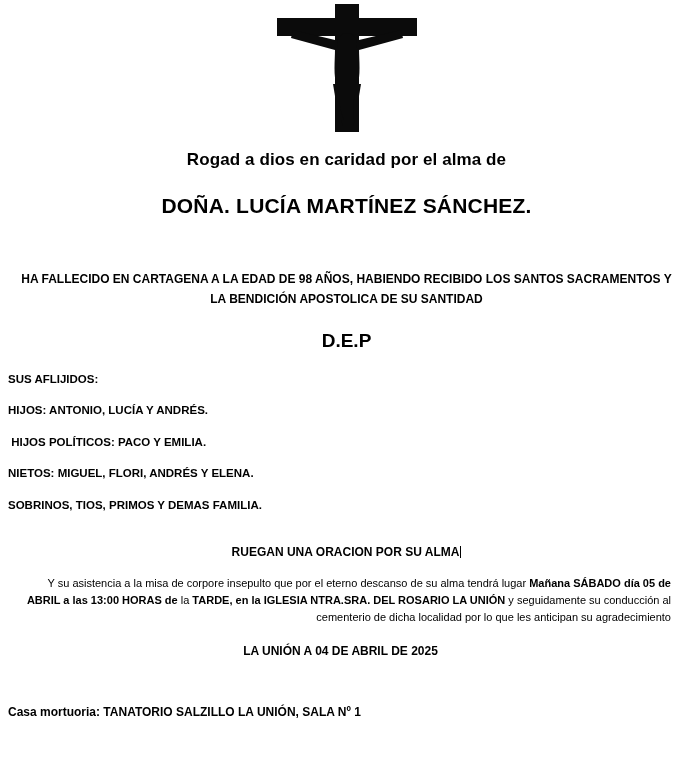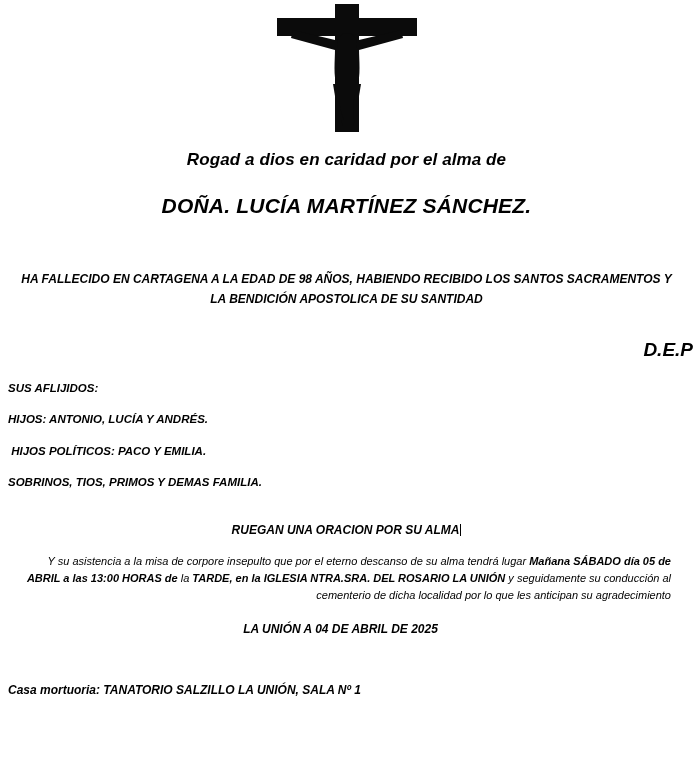--- a/index.html
+++ b/index.html
@@ -12,21 +12,20 @@
     background: #ffffff;
     font-family: "Liberation Sans", sans-serif;
     color: #000000;
     overflow: hidden;
   }
   .page {
     position: relative;
     width: 693px;
     height: 775px;
     box-sizing: border-box;
-    font-style: italic;
   }
 
   
   .crucifix-wrap {
     width: 100%;
     height: 132px;
     display: flex;
     align-items: flex-start;
     justify-content: center;
     padding-top: 4px;
@@ -54,24 +53,24 @@
 
   
   .notice {
     margin: 52px 12px 16px 12px;
     text-align: center;
     font-size: 12px;
     font-weight: bold;
     line-height: 1.65;
   }
   .dep {
-    text-align: right;
+    text-align: center;
     font-size: 19px;
     font-weight: bold;
-    margin: 29px 0 0 0;
+    margin: 20px 0 0 0;
   }
 
   .family-block {
     margin: 22px 0 0 8px;
     font-size: 11.5px;
     font-weight: bold;
     line-height: 1.0;
   }
   .family-line {
     margin: 0 0 20px 0;
@@ -151,20 +150,21 @@
   <div class="heading-2">DOÑA. LUCÍA MARTÍNEZ SÁNCHEZ.</div>
 
   <div class="notice">HA FALLECIDO EN CARTAGENA A LA EDAD DE 98 AÑOS, HABIENDO RECIBIDO LOS SANTOS SACRAMENTOS Y LA BENDICIÓN APOSTOLICA DE SU SANTIDAD</div>
 
   <div class="dep">D.E.P</div>
 
   <div class="family-block">
     <div class="family-line">SUS AFLIJIDOS:</div>
     <div class="family-line">HIJOS: ANTONIO, LUCÍA Y ANDRÉS.</div>
     <div class="family-line"> HIJOS POLÍTICOS: PACO Y EMILIA.</div>
+    <div class="family-line">NIETOS: MIGUEL, FLORI, ANDRÉS Y ELENA.</div>
     <div class="family-line">SOBRINOS, TIOS, PRIMOS Y DEMAS FAMILIA.</div>
   </div>
 
   <div class="prayer"><span>RUEGAN UNA ORACION POR SU ALMA</span><span class="caret"></span></div>
 
   <div class="service"><span>Y su asistencia a la misa de corpore insepulto que por el eterno descanso de su alma tendrá lugar </span><b>Mañana SÁBADO día 05 de ABRIL a las 13:00 HORAS de</b><span> la </span><b>TARDE, en la IGLESIA NTRA.SRA. DEL ROSARIO LA UNIÓN</b><span> y seguidamente su conducción al cementerio de dicha localidad por lo que les anticipan su agradecimiento</span></div>
 
   <div class="place-date">LA UNIÓN A 04 DE ABRIL DE 2025</div>
 
   <div class="mortuary">Casa mortuoria:  TANATORIO SALZILLO LA UNIÓN, SALA Nº 1</div>

